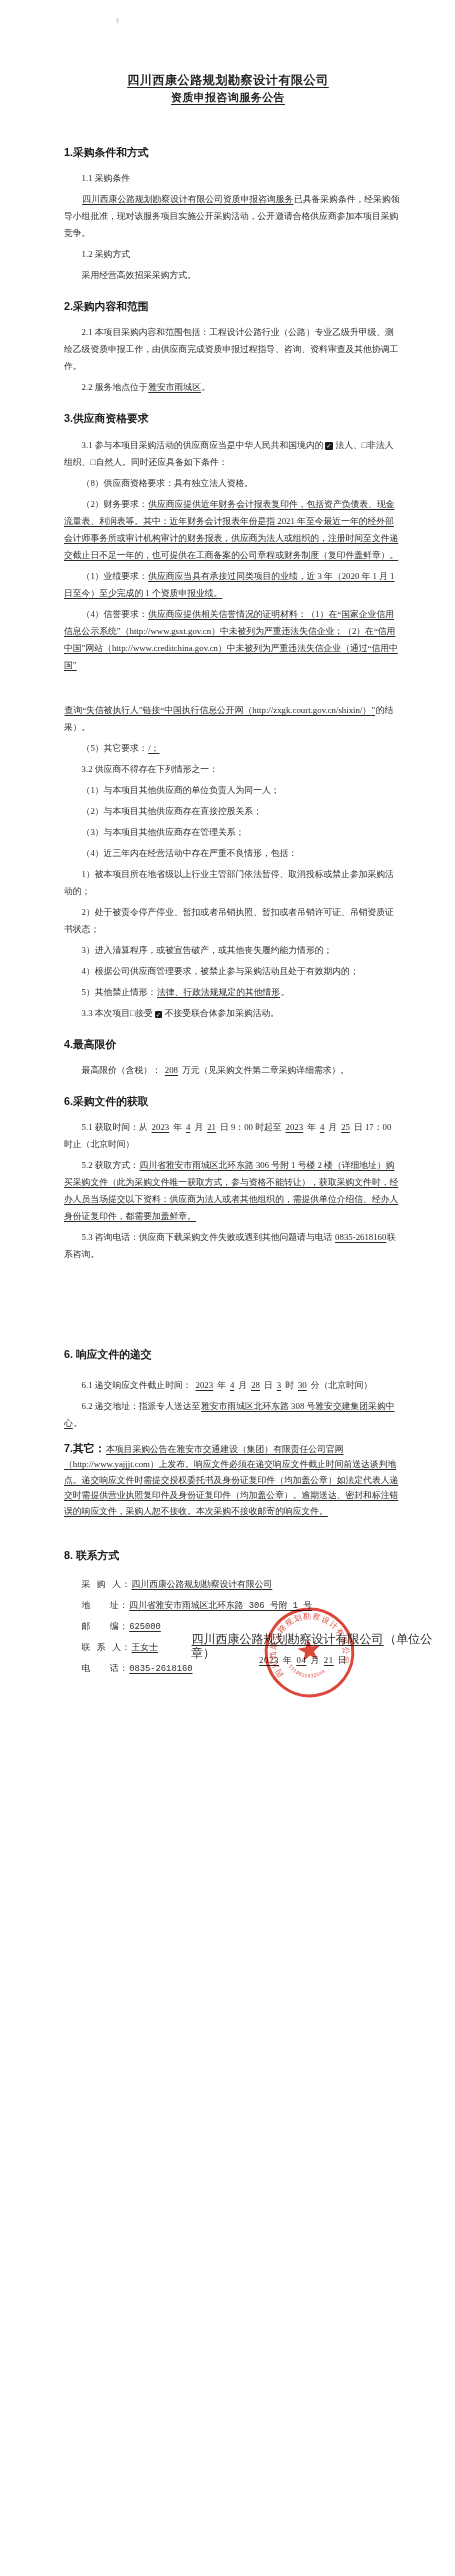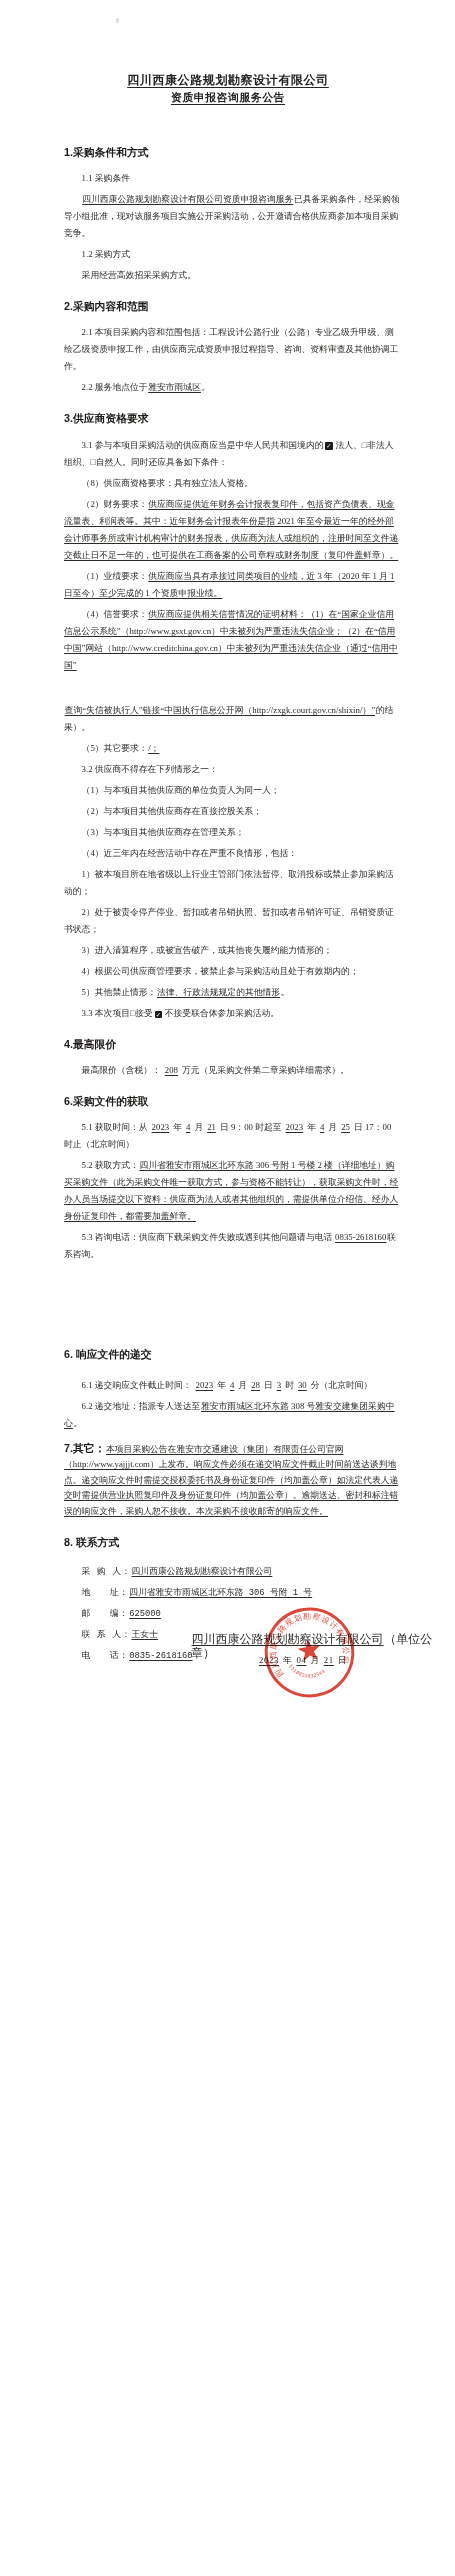--- a/index.html
+++ b/index.html
@@ -86,21 +86,21 @@
   <p><span>5.3 咨询电话：供应商下载采购文件失败或遇到其他问题请与电话</span> <span class="u">0835-2618160</span><span>联系咨询。</span></p>
 </div>
 
 <div class="seg" style="top:1347px">
   <div class="sec" style="margin-bottom:15px">6. 响应文件的递交</div>
   <p><span>6.1 递交响应文件截止时间：</span><span class="blank">2023</span><span>年</span><span class="blank">4</span><span>月</span><span class="blank">28</span><span>日</span><span class="blank">3</span><span>时</span><span class="blank">30</span><span>分（北京时间）</span></p>
   <p><span>6.2 递交地址：指派专人送达至</span><span class="u">雅安市雨城区北环东路 308 号雅安交建集团采购中心</span><span>。</span></p>
 
   <p class="p7" style="text-indent:0;margin-top:9px"><span class="h7">7.其它：</span><span class="u">本项目采购公告在雅安市交通建设（集团）有限责任公司官网（http://www.yajjjt.com）上发布。响应文件必须在递交响应文件截止时间前送达谈判地点。递交响应文件时需提交授权委托书及身份证复印件（均加盖公章）如法定代表人递交时需提供营业执照复印件及身份证复印件（均加盖公章）。逾期送达、密封和标注错误的响应文件，采购人恕不接收。本次采购不接收邮寄的响应文件。</span></p>
 
-  <div class="sec" style="margin-top:16px;margin-bottom:13.7px">8. 联系方式</div>
+  <div class="sec" style="margin-top:29px;margin-bottom:13.7px">8. 联系方式</div>
   <p class="contact-row"><span class="lbl">采 购 人：</span><span class="u">四川西康公路规划勘察设计有限公司</span></p>
   <p class="contact-row"><span class="lbl">地　　址：</span><span class="u">四川省雅安市雨城区北环东路 306 号附 1 号</span></p>
   <p class="contact-row"><span class="lbl">邮　　编：</span><span class="u">625000</span></p>
   <p class="contact-row"><span class="lbl">联 系 人：</span><span class="u">王女士</span></p>
   <p class="contact-row"><span class="lbl">电　　话：</span><span class="u">0835-2618160</span></p>
 </div>
 
 <div class="stamp-company"><span class="u">四川西康公路规划勘察设计有限公司</span><span>（单位公章）</span></div>
 <div class="stamp-date"><span class="blank">2023</span><span>年</span><span class="blank">04</span><span>月</span><span class="blank">21</span><span>日</span></div>
 

